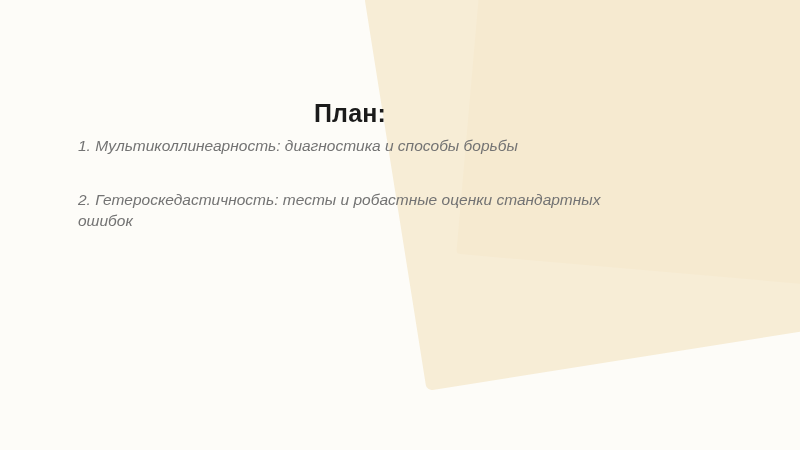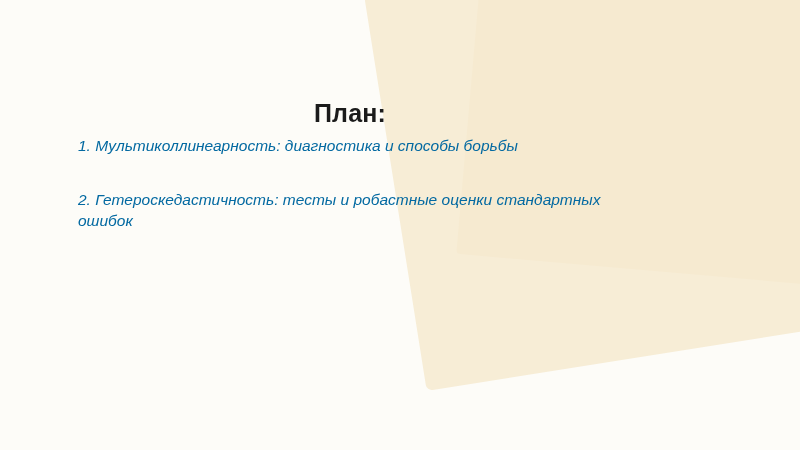--- a/index.html
+++ b/index.html
@@ -64,21 +64,21 @@
   .bullets {
     position: absolute;
     left: 78px;
     top: 136px;
     width: 540px;
   }
   .bullet {
     font-style: italic;
     font-size: 15.5px;
     line-height: 1.35;
-    color: #0369a1;
+    color: #737373;
   }
   .b1 { margin-bottom: 33px; }
   .b2 { margin-bottom: 12px; }
   .b3 { margin-bottom: 0; }
 </style>
 </head>
 <body>
 
 <div class="slide">
   <div class="blob"></div>

